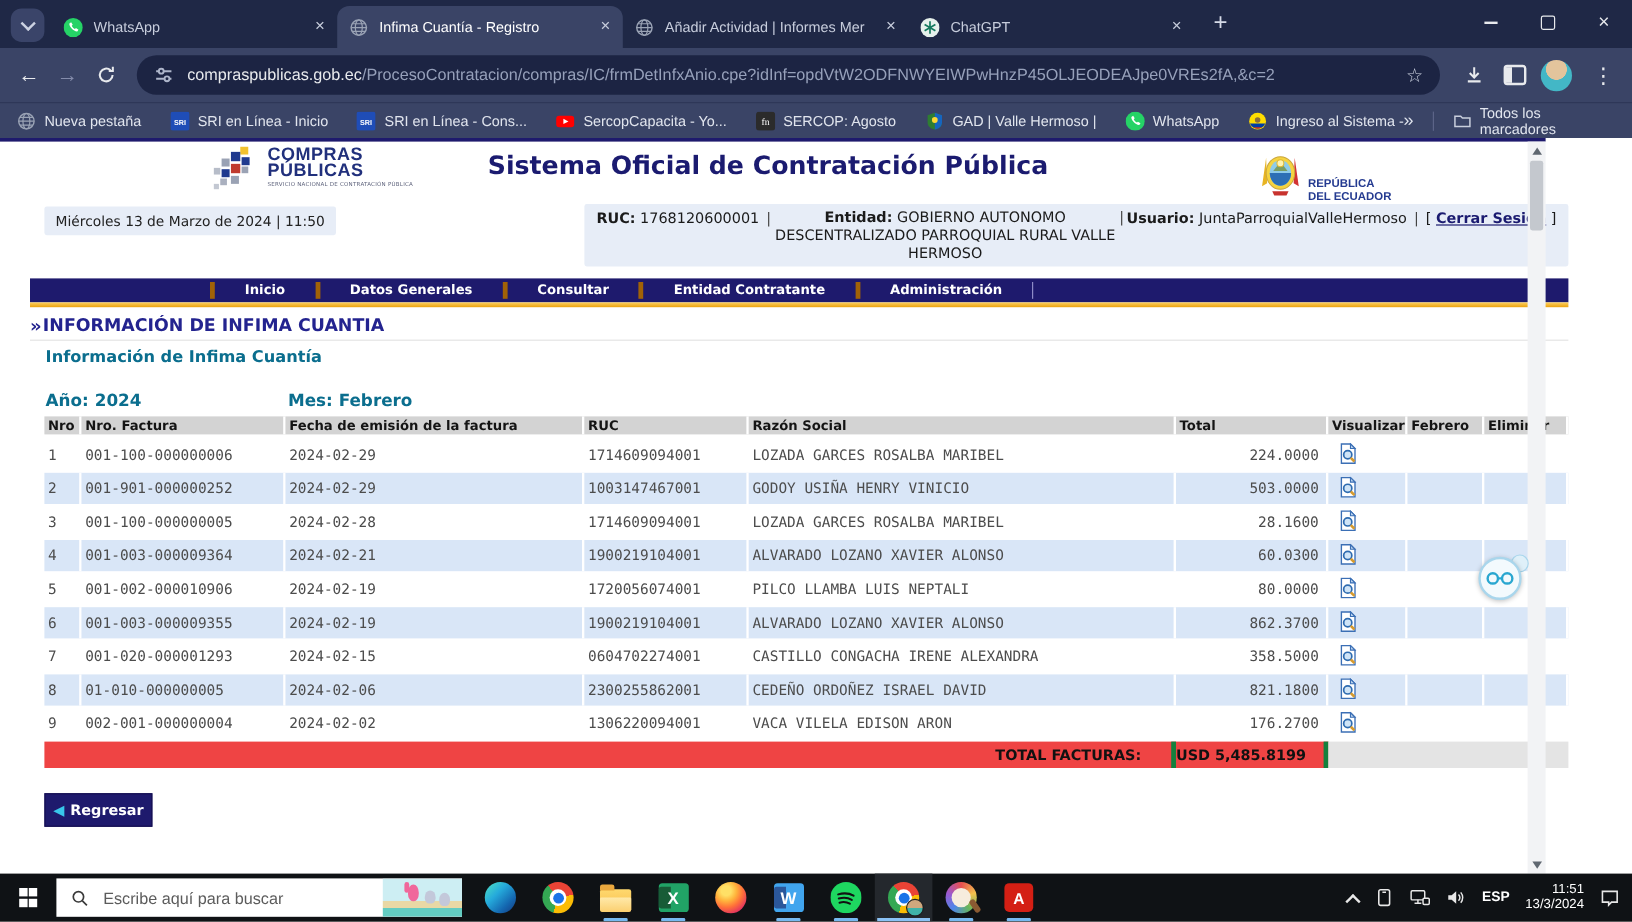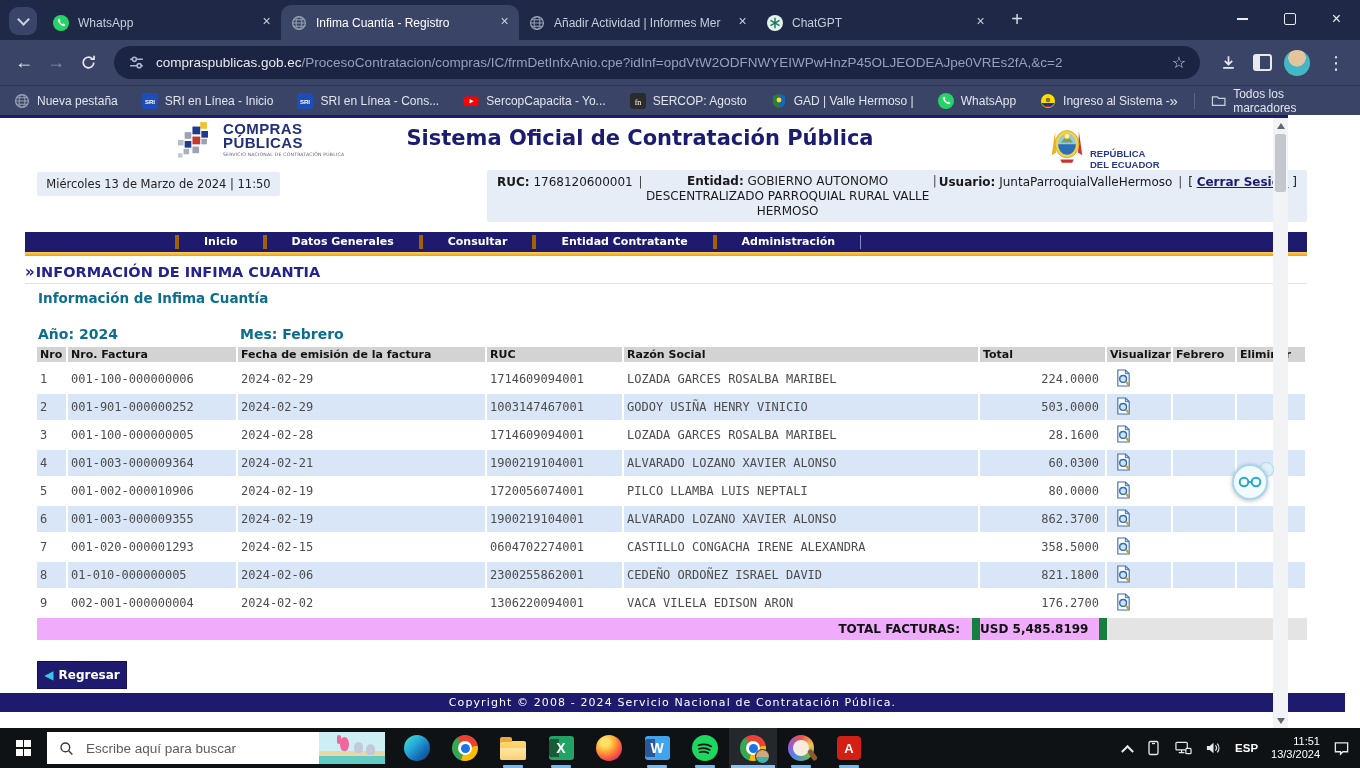--- a/index.html
+++ b/index.html
@@ -107,22 +107,22 @@
   #thead{margin-bottom:4px;}
   .tr{height:26px;margin-bottom:2px;}
   .td{font-family:"DejaVu Sans Mono","Liberation Mono",monospace;font-size:12px;line-height:26px;
     color:#4c4c4c;padding:0 3px;border-right:2px solid #fff;box-sizing:border-box;
     white-space:nowrap;overflow:hidden;}
   .tr.alt .td{background:#d9e6f7;}
   .td.t-total{text-align:right;padding-right:6px;}
   .td.t-viz{display:flex;align-items:center;line-height:normal;}
   .td.t-viz svg{width:17px;height:18px;margin-left:5px;}
   #totalrow{display:grid;grid-template-columns:943px 127px 200px;height:22px;margin-top:1px;}
-  #totalrow .tcell{background:#f0abfc;font-weight:bold;font-size:12px;line-height:22px;color:#111;
-    text-align:right;padding-right:12px;border-right:8px solid #15803d;box-sizing:border-box;white-space:nowrap;}
+  #totalrow .tcell{background:#ef4444;font-weight:bold;font-size:12px;line-height:22px;color:#111;
+    text-align:right;padding-right:25px;border-right:4px solid #15803d;box-sizing:border-box;white-space:nowrap;}
   #totalrow .tpad{background:#e4e4e4;}
   #back-btn{position:absolute;left:37px;top:546px;width:88px;height:26px;background:#1e1a6d;
     border:1px solid #141052;display:flex;align-items:center;justify-content:center;
     color:#fff;font-weight:bold;font-size:12px;gap:5px;}
   .back-arrow{color:#38c7ea;font-size:12px;}
   #page-footer{position:absolute;left:0;top:578px;width:1345px;height:19px;background:#1e1a6d;
     display:flex;align-items:center;justify-content:center;color:#fff;font-size:11px;letter-spacing:1.1px;}
   
   #pscroll{position:absolute;right:0;top:3px;width:15px;height:610px;background:#f2f3f5;}
   .sb-btn{position:absolute;left:0;width:15px;height:15px;display:flex;align-items:center;justify-content:center;}
@@ -653,21 +653,20 @@
         <div class="tcell">USD 5,485.8199</div>
         <div class="tpad"></div>
       </div>
     </div>
 
     <div id="back-btn">
       <span class="back-arrow">◀</span>
       <span>Regresar</span>
     </div>
 
-    <div id="page-footer">Copyright © 2008 - 2024 Servicio Nacional de Contratación Pública.</div>
 
     <div id="pscroll">
       <div class="sb-btn sb-up">
           <span class="tri-up"></span>
         </div>
       <div id="sb-thumb"></div>
       <div class="sb-btn sb-dn">
           <span class="tri-dn"></span>
         </div>
     </div>

